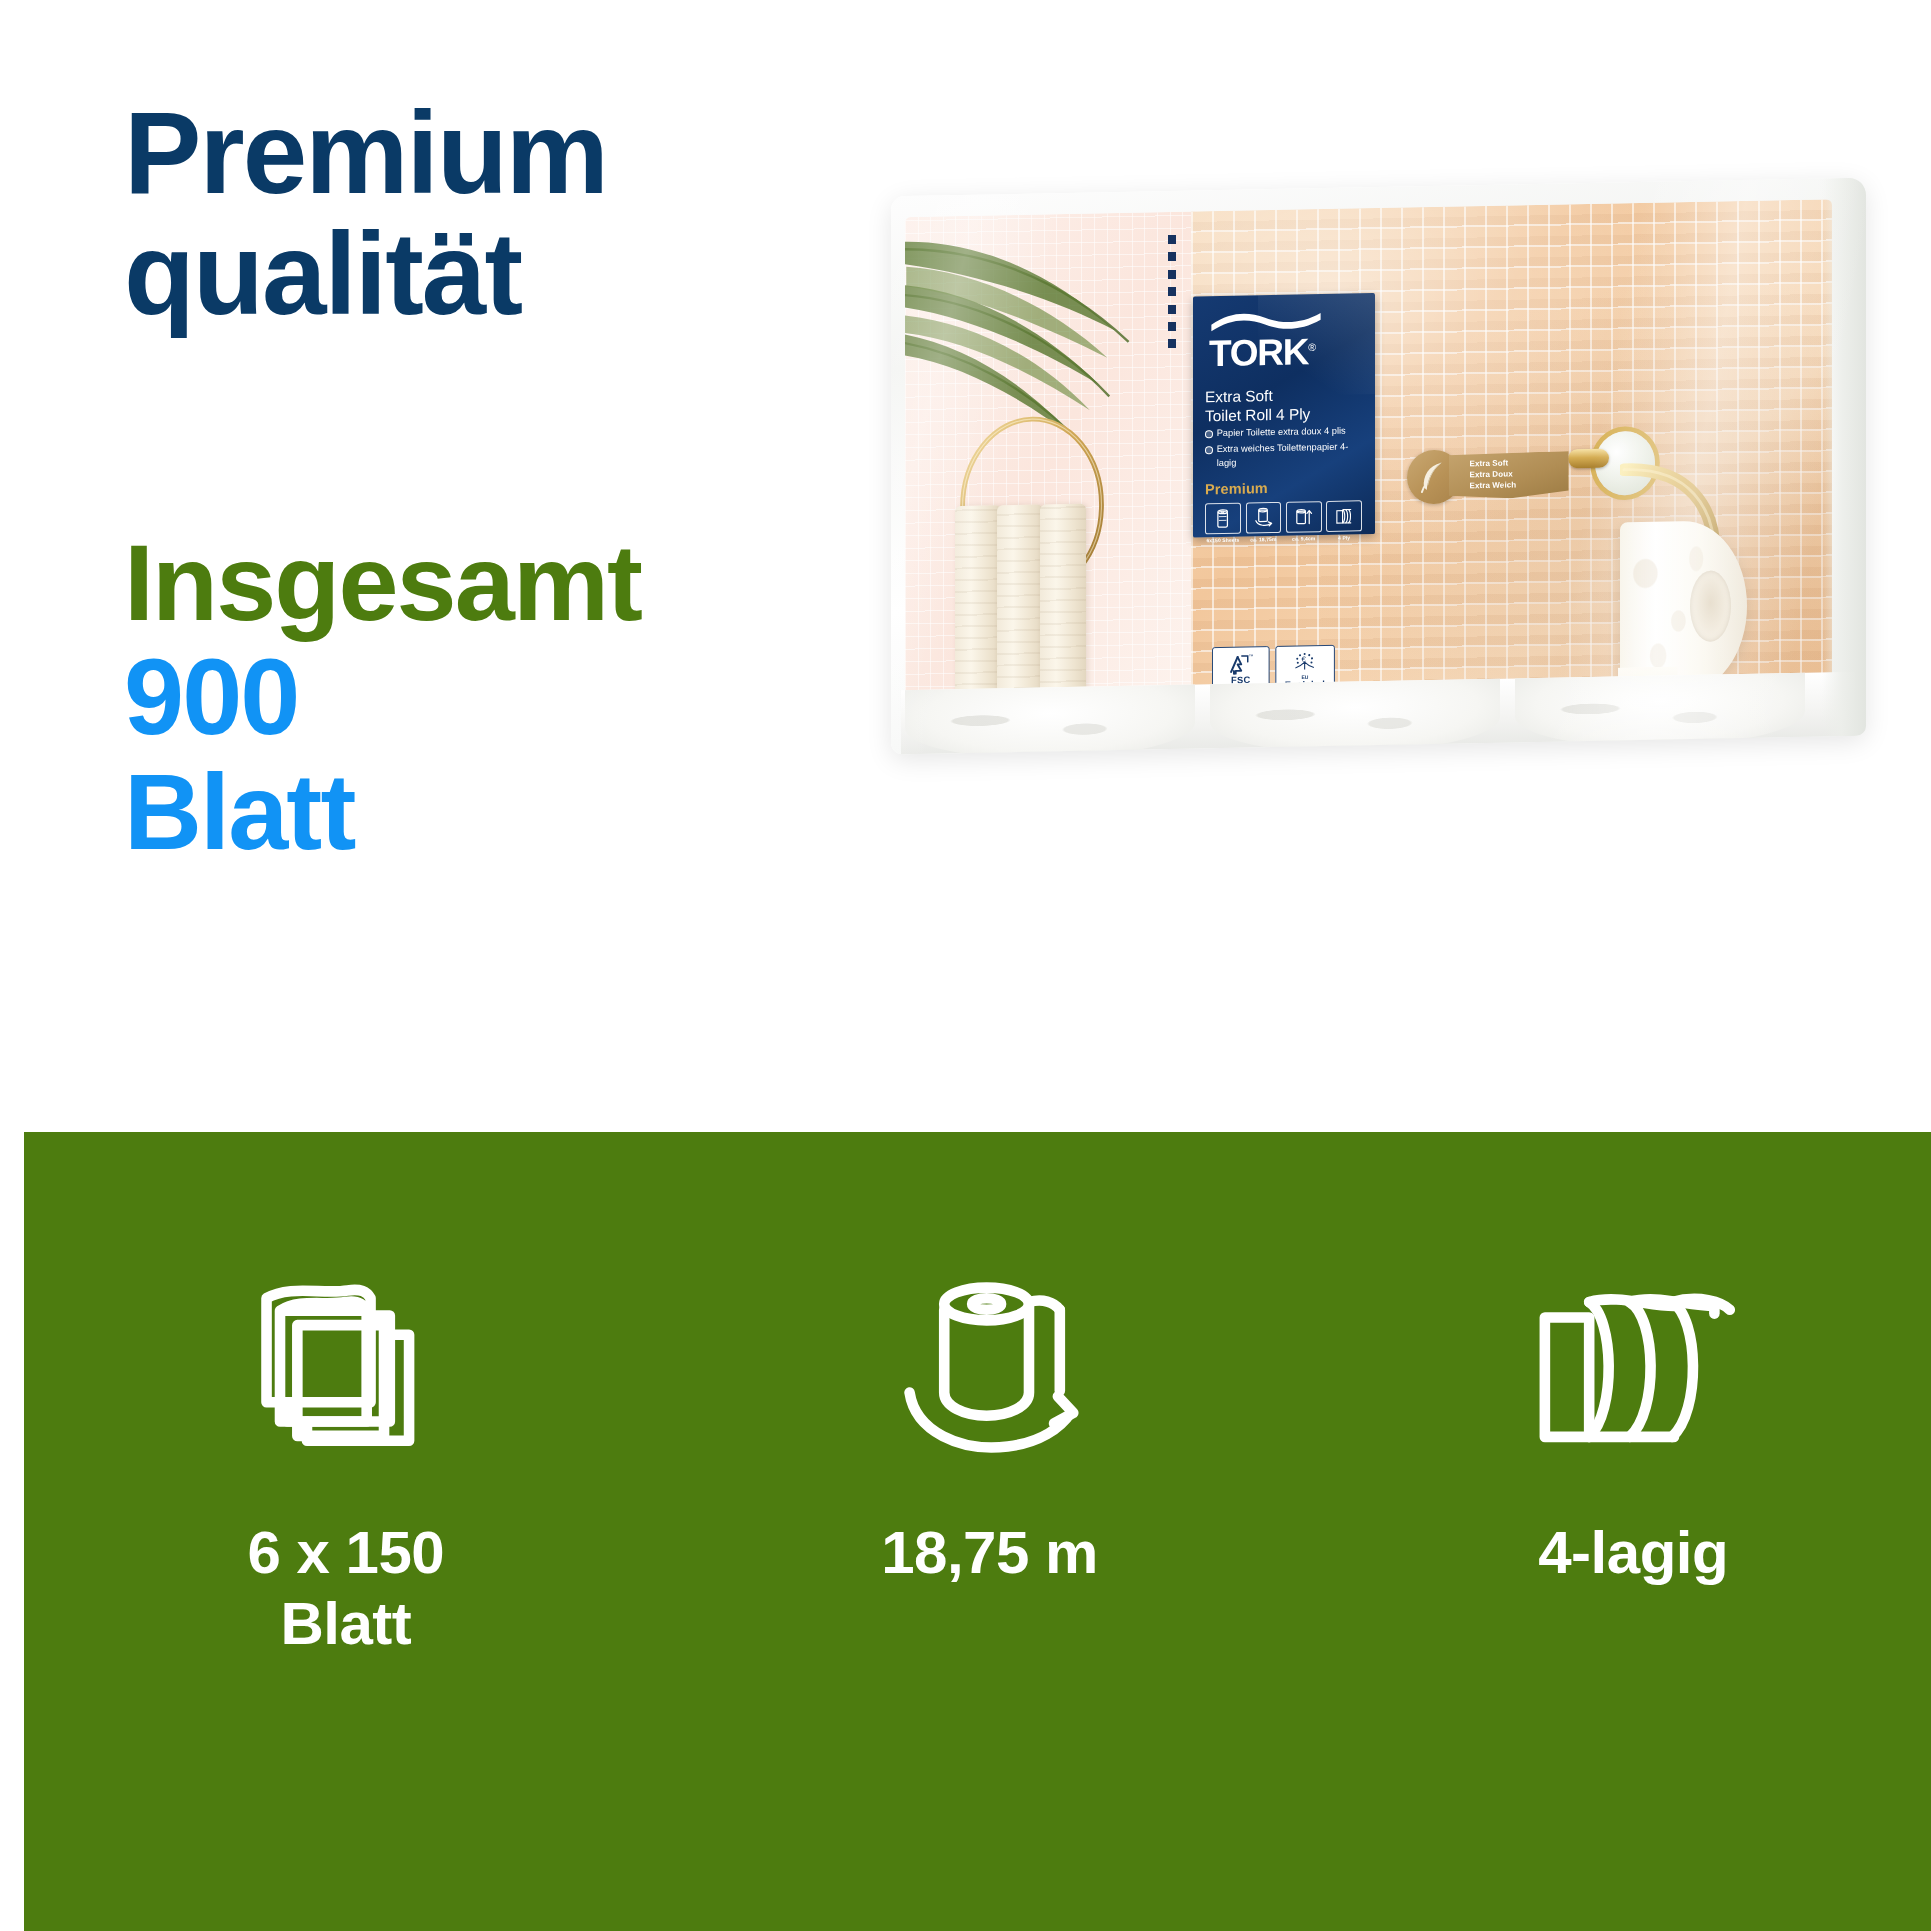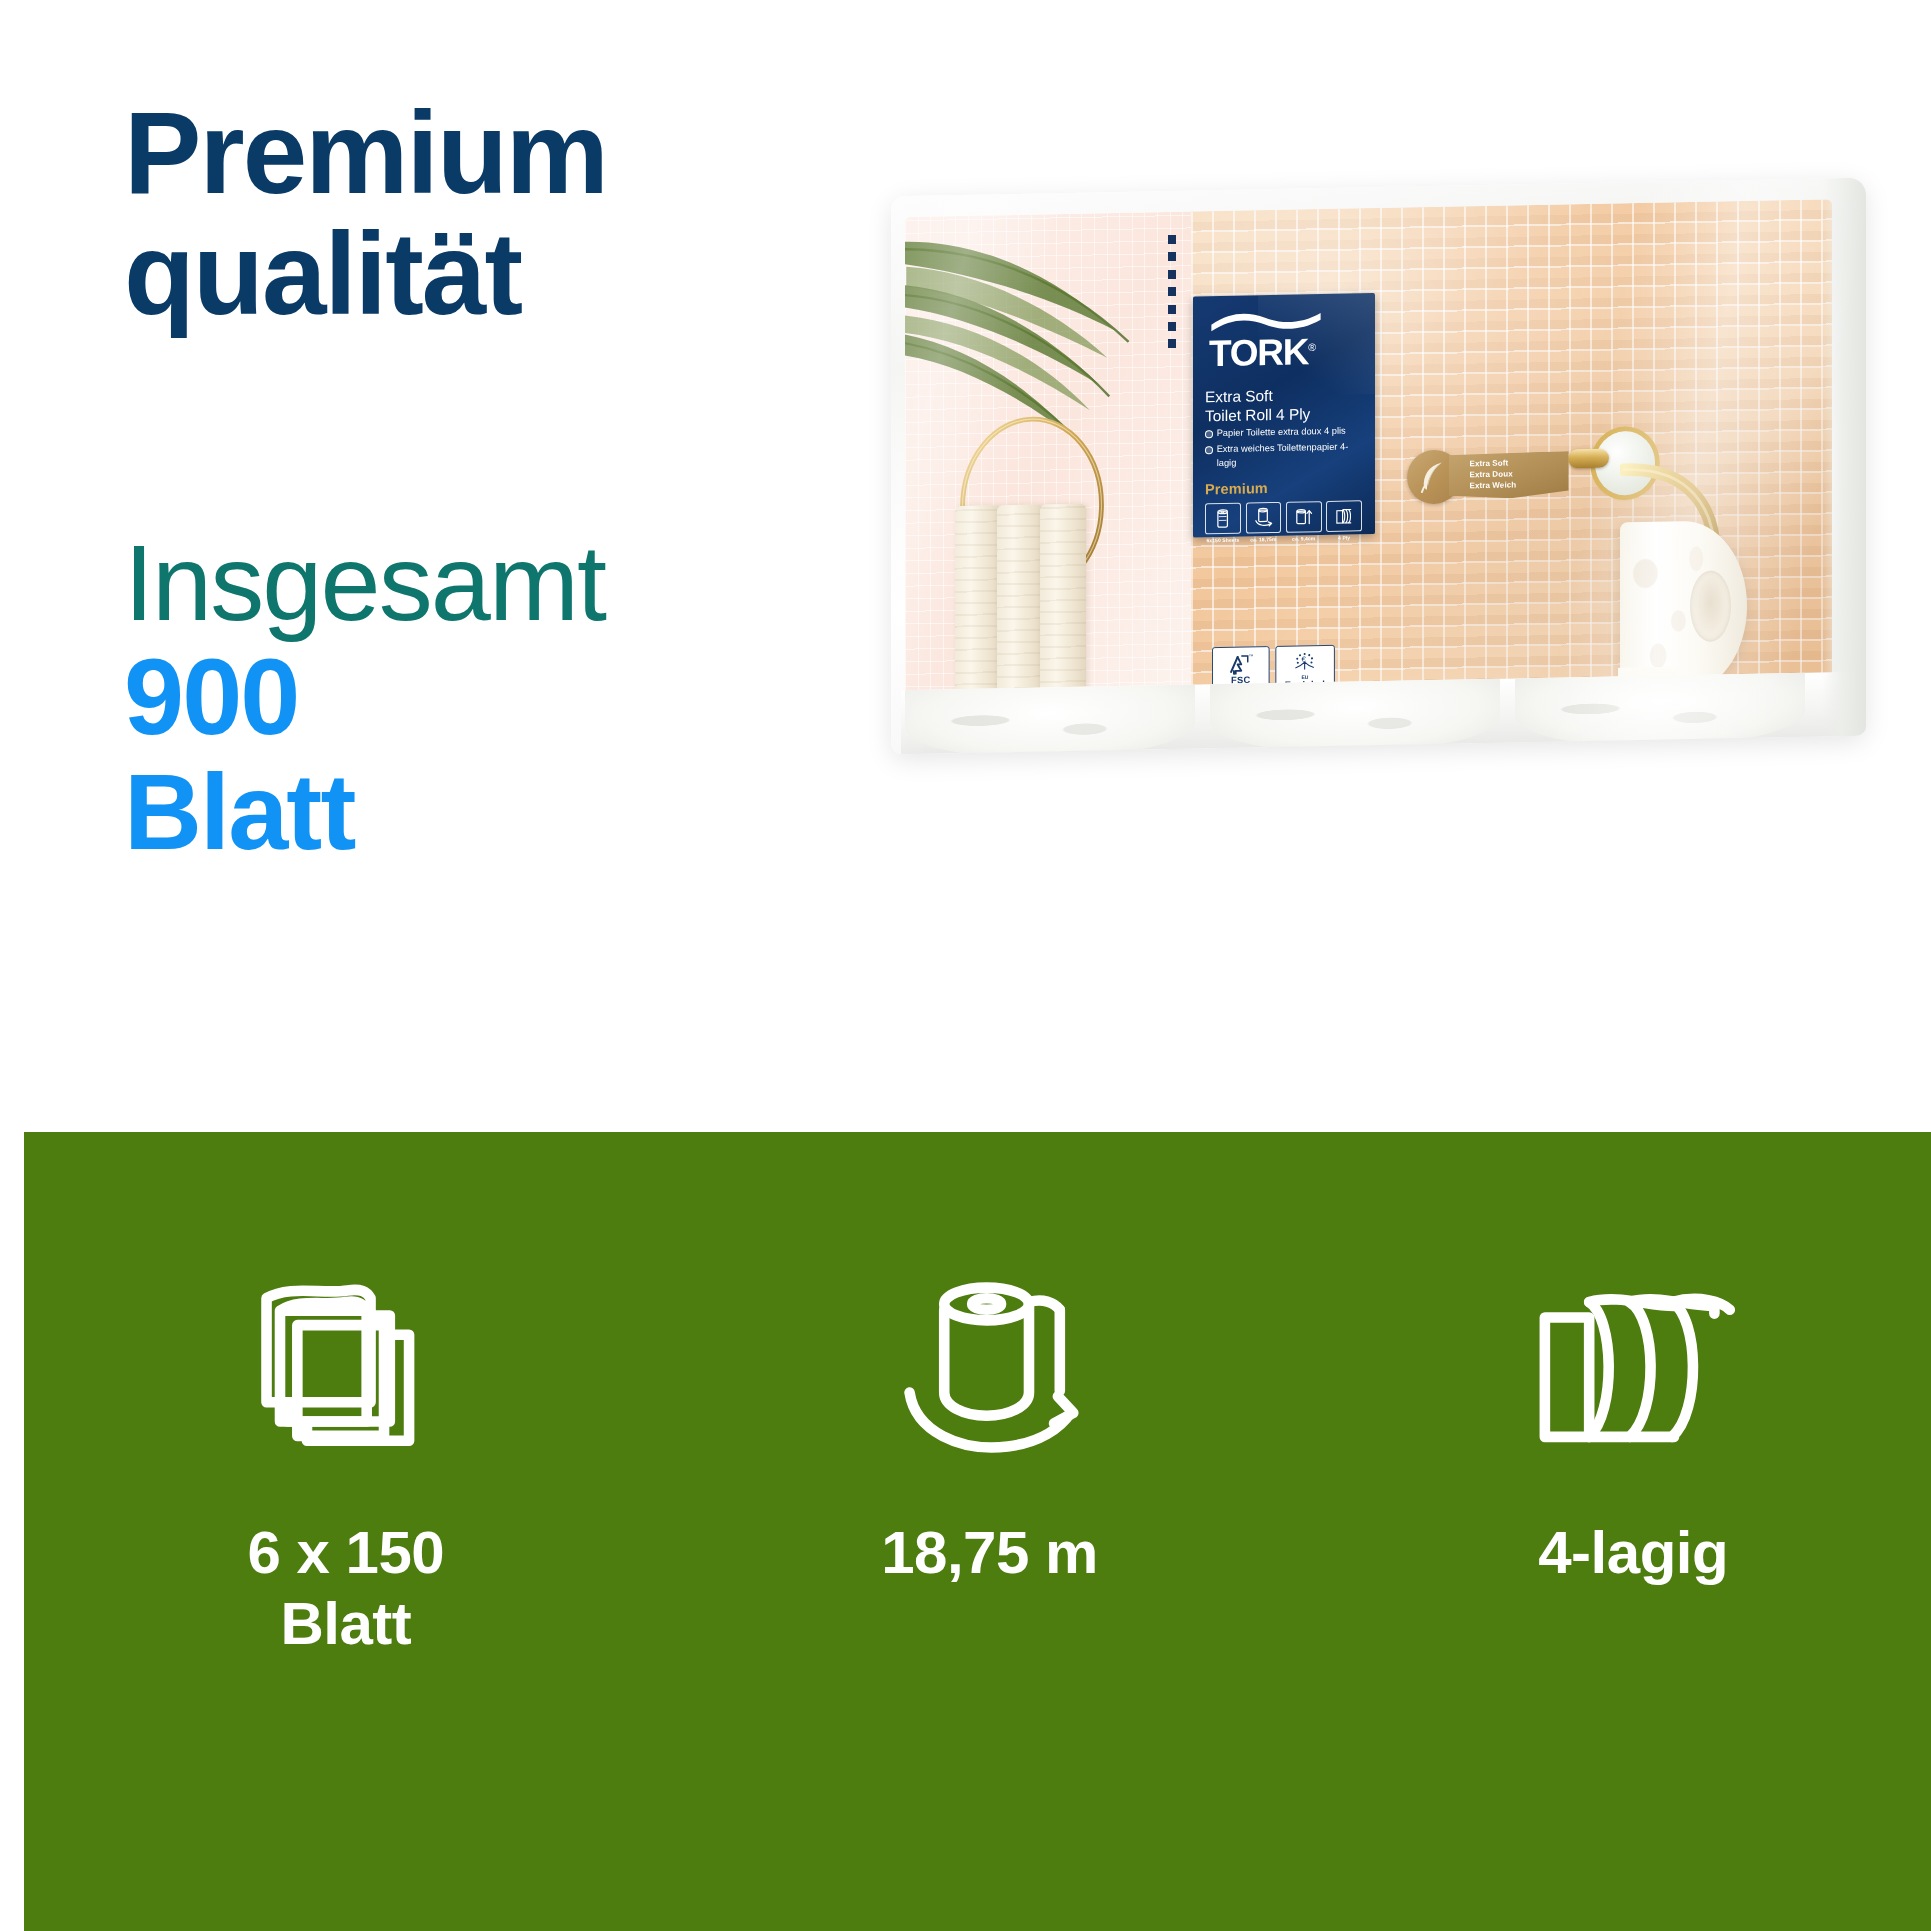--- a/index.html
+++ b/index.html
@@ -39,24 +39,24 @@
     letter-spacing:-1.9px;
     color:#0A3A66;
   }
   .headline-2-block {
     position:absolute;
     left:100px; top:526px;
     width:772px;
   }
   .headline-2 {
     font-size:108px;
-    font-weight:400;
+    font-weight:700;
     line-height:1.06;
     letter-spacing:-1.9px;
-    color:#0f766e;
+    color:#4d7c0f;
   }
   .headline-accent {
     font-size:108px;
     font-weight:700;
     line-height:1.06;
     letter-spacing:-1.9px;
     color:#1193F5;
   }
 
   

